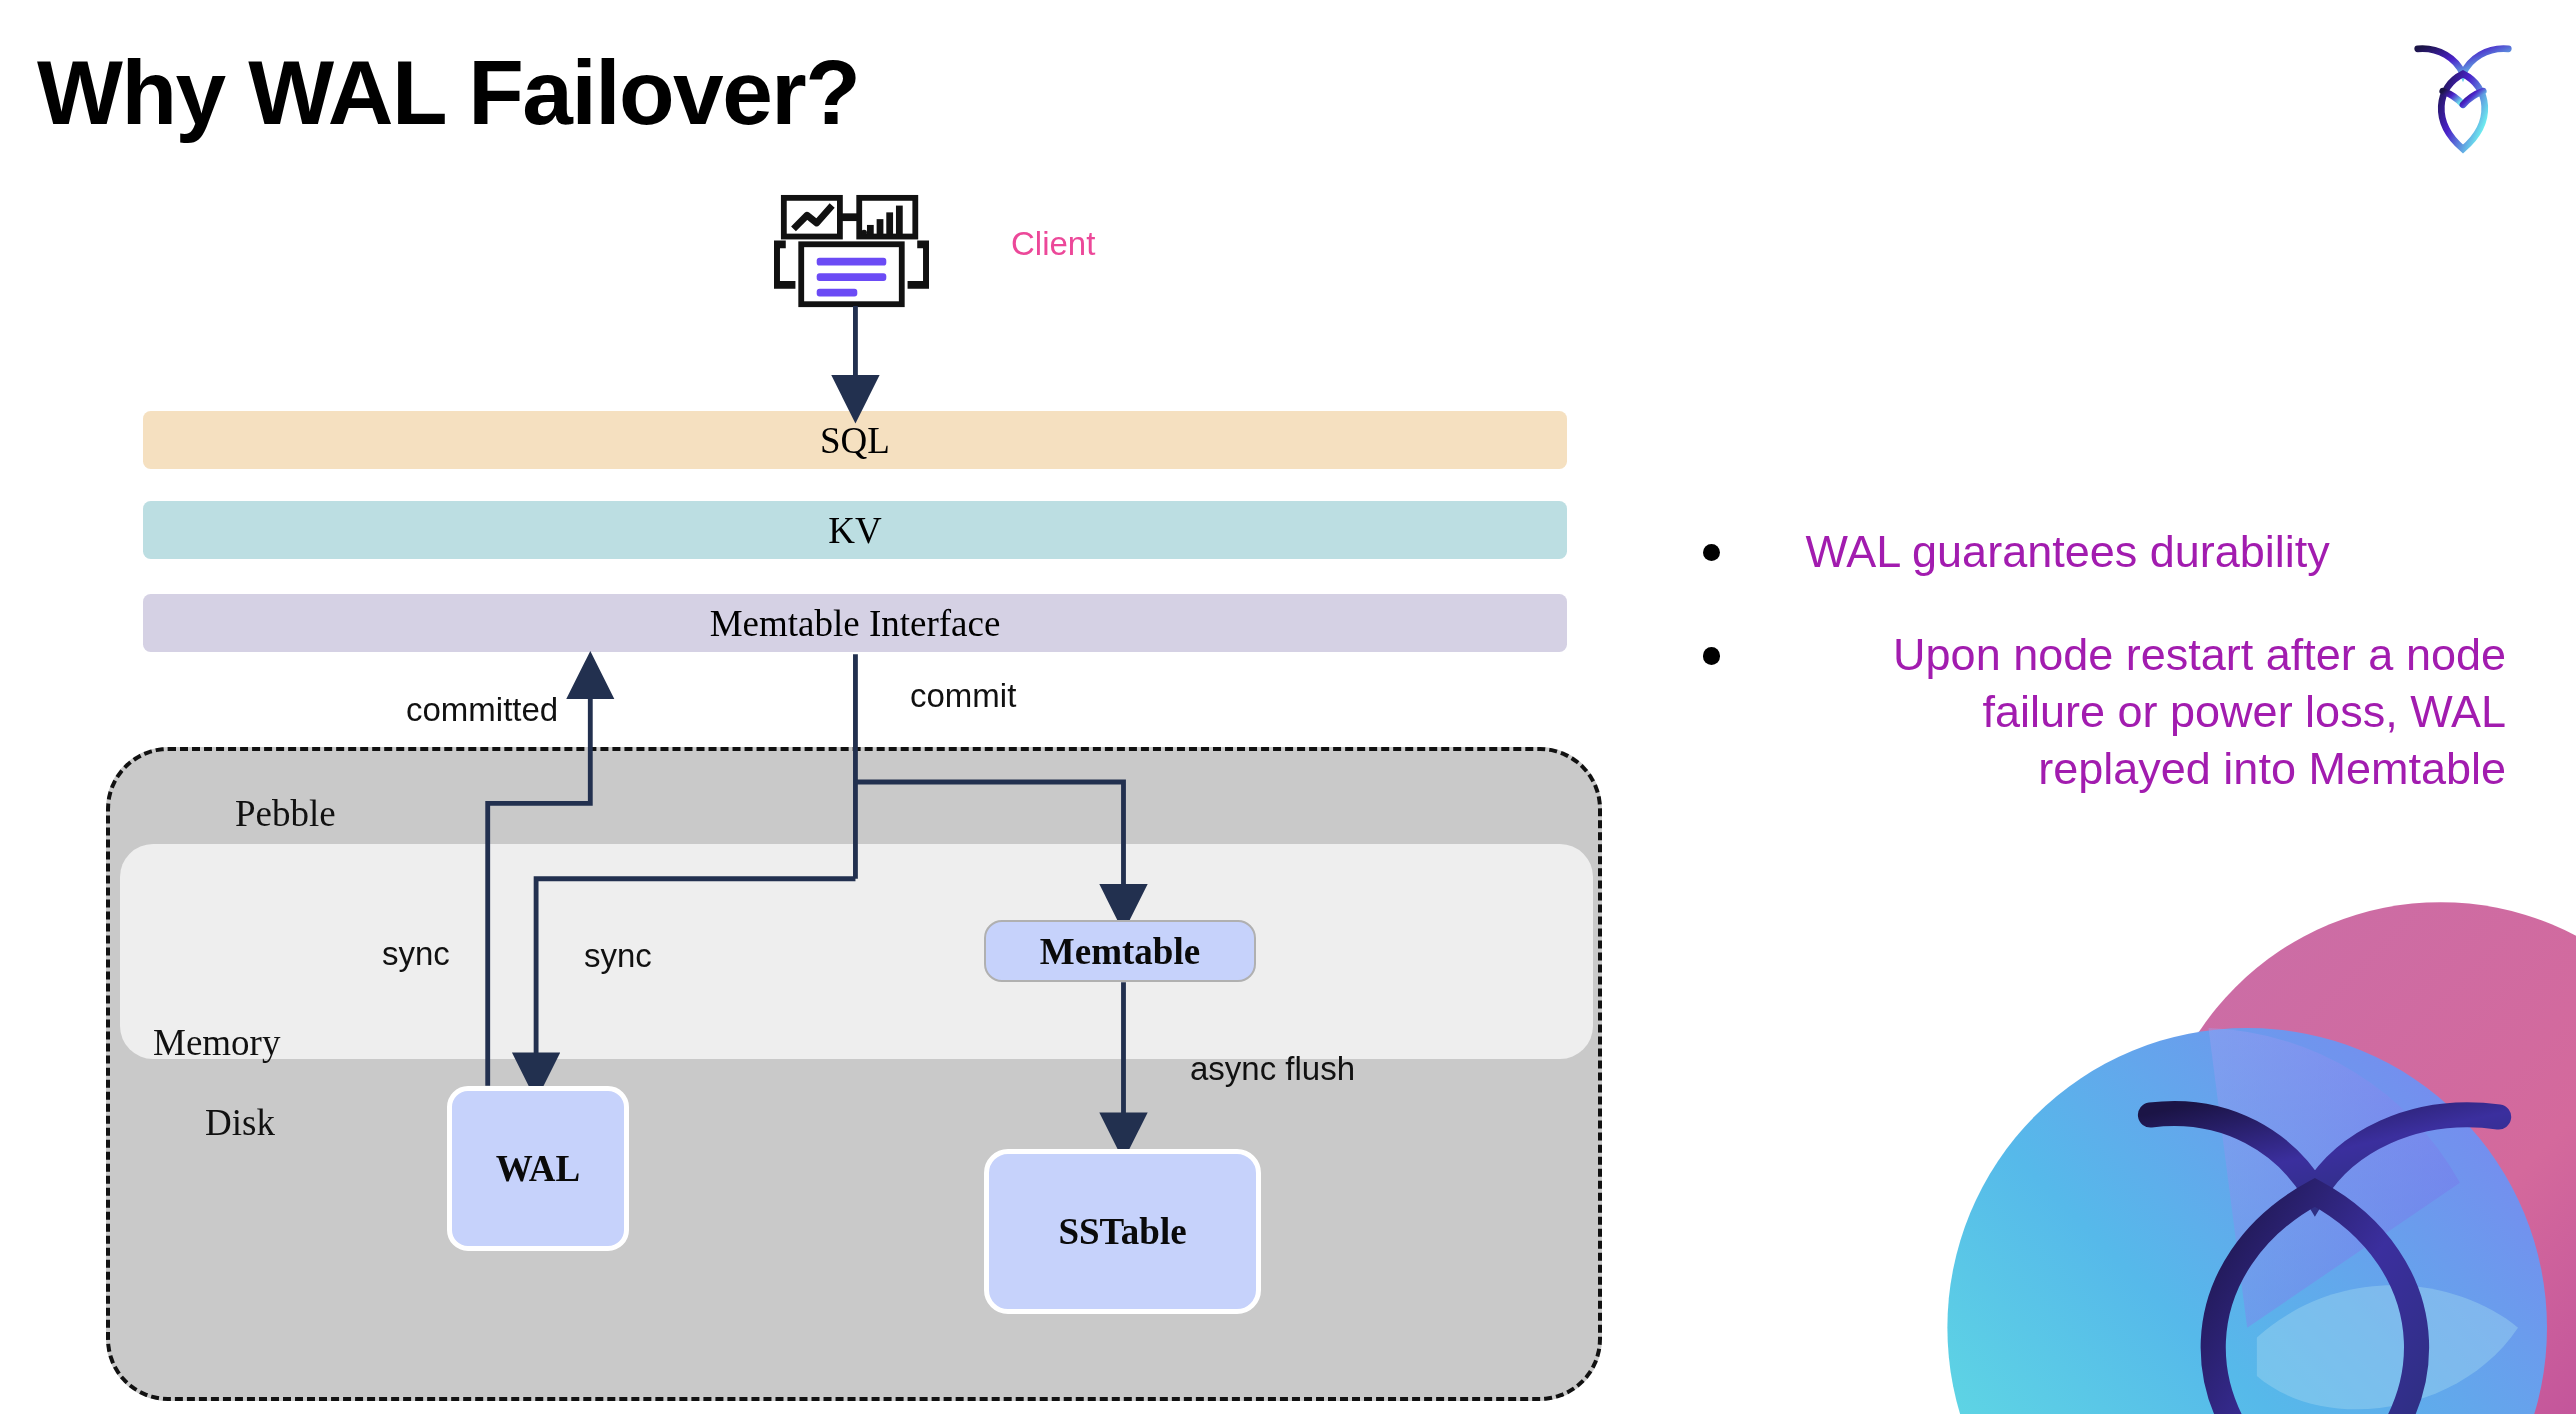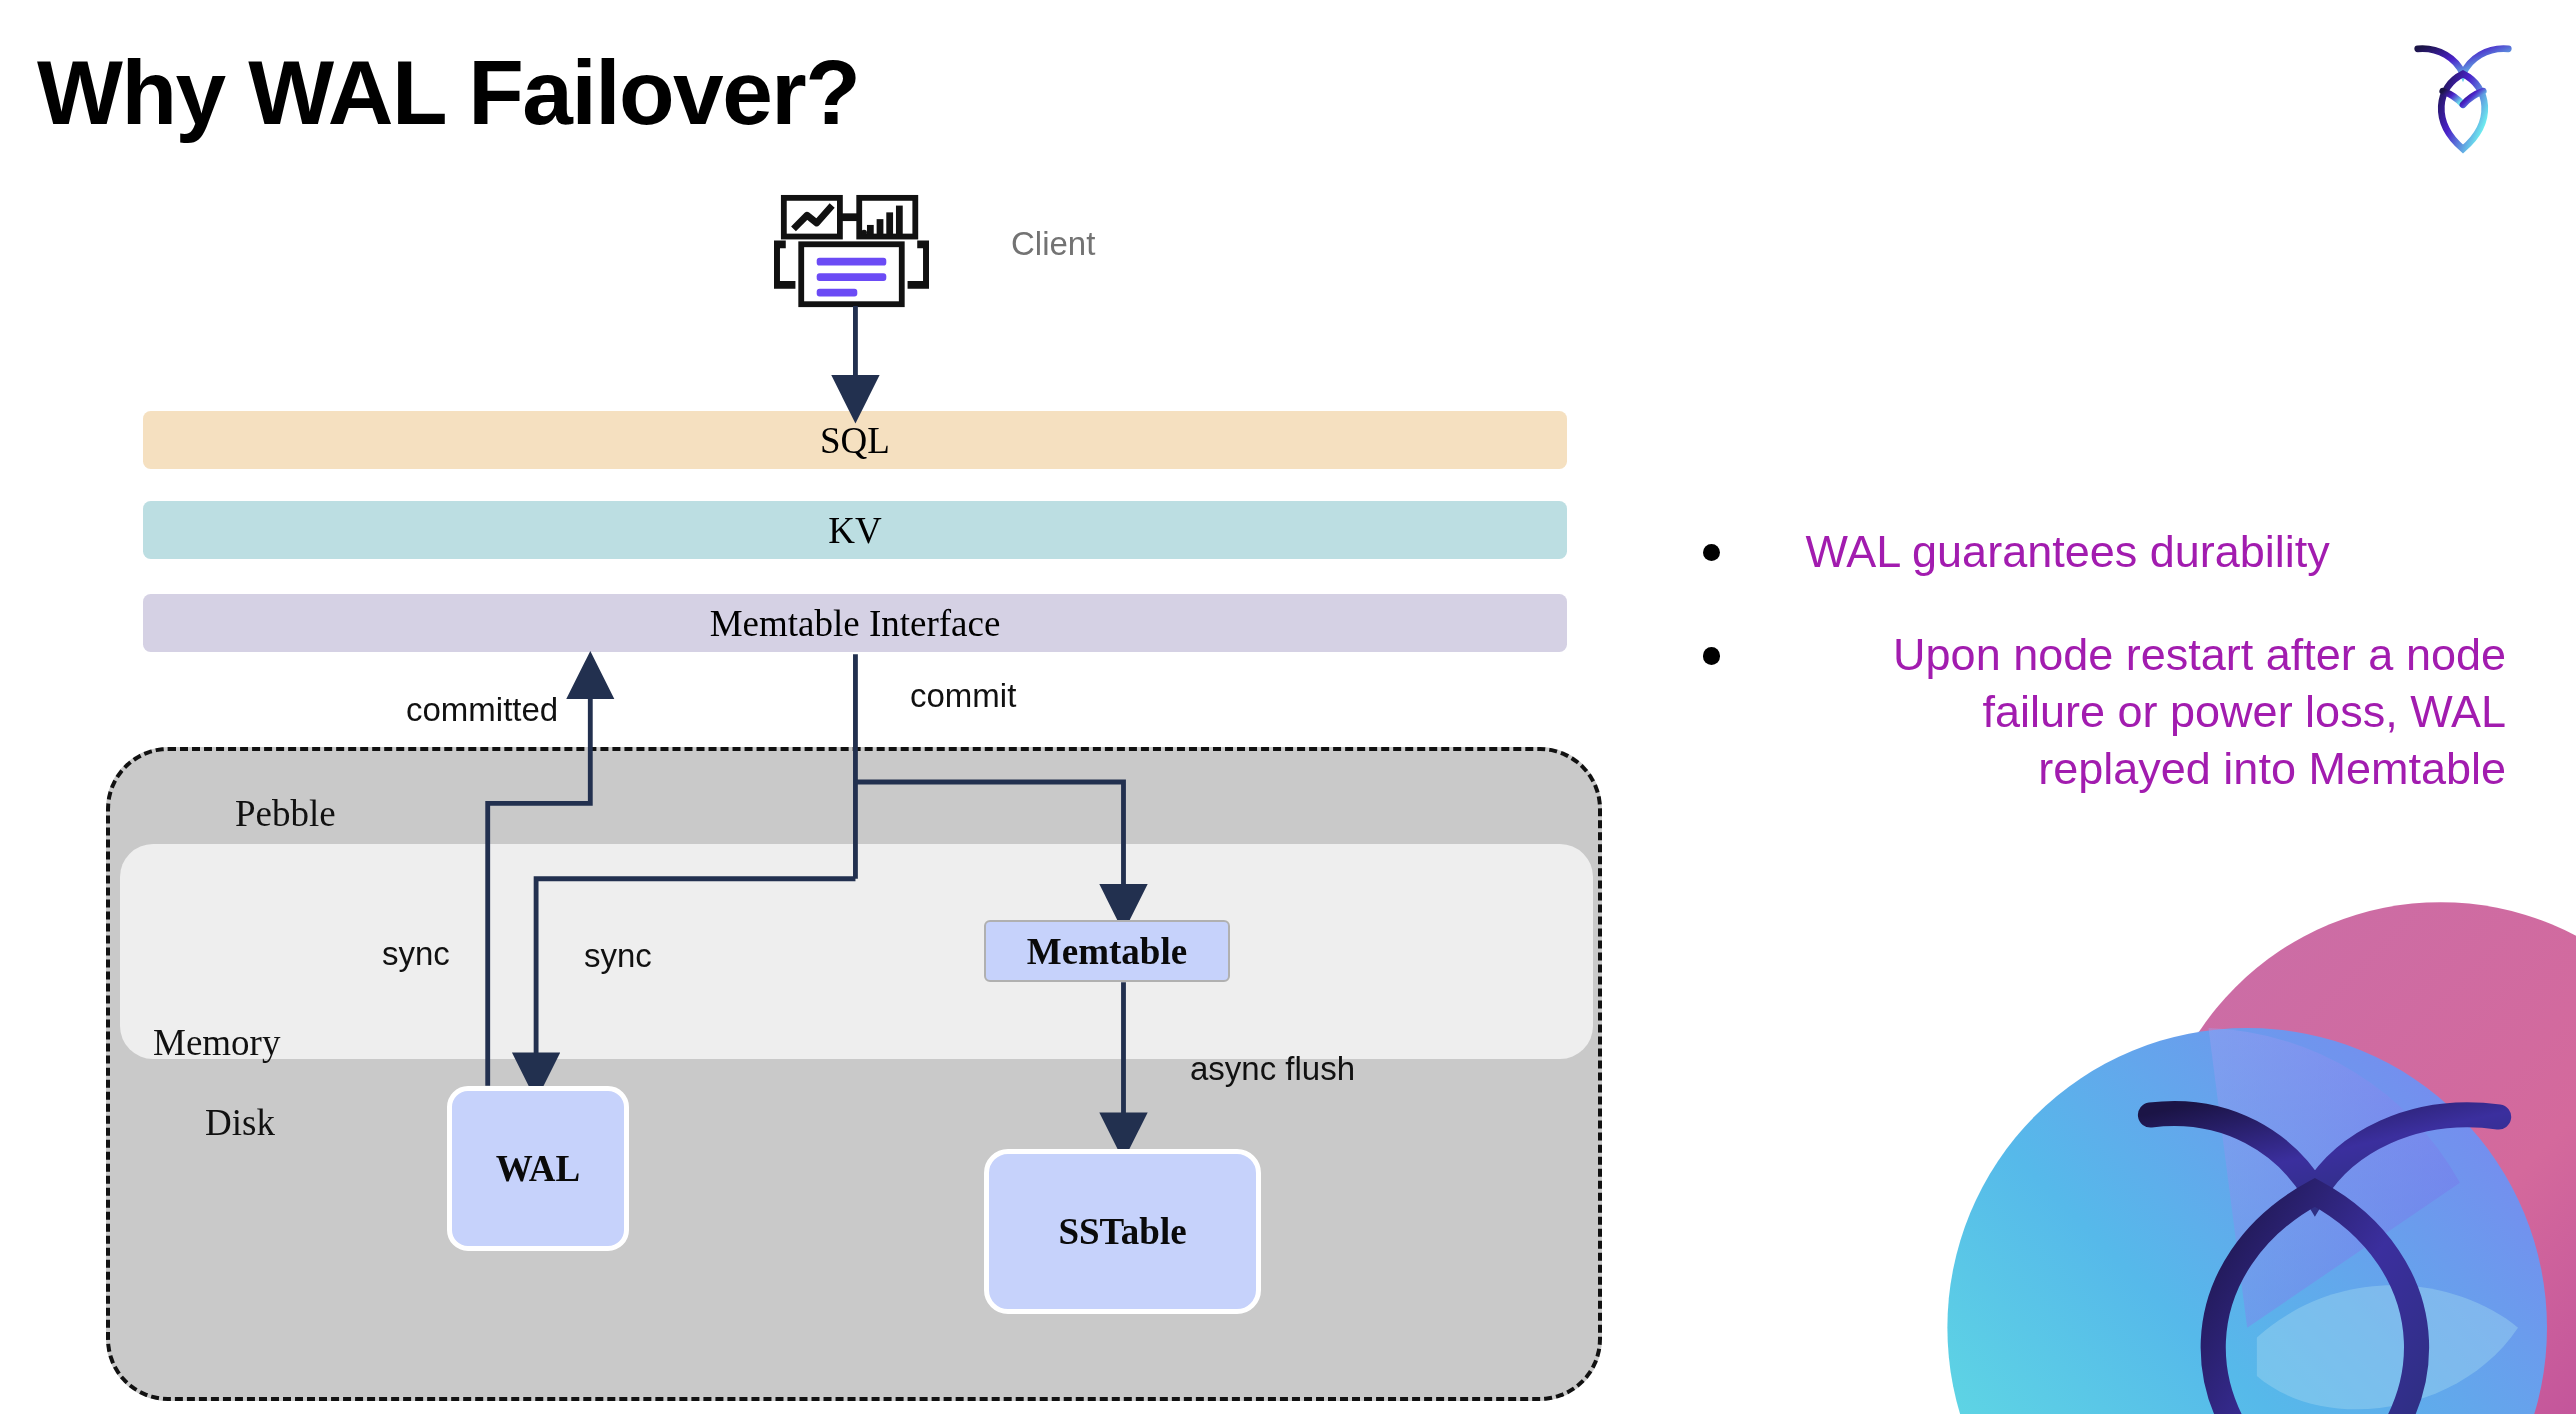--- a/index.html
+++ b/index.html
@@ -26,21 +26,21 @@
   
   #logo{position:absolute;left:2410px;top:33px;width:106px;height:126px;}
 
   
   #deco{position:absolute;right:0;bottom:0;width:735px;height:542px;overflow:hidden;pointer-events:none;}
 
   
   #client-icon{position:absolute;left:774px;top:194px;width:155px;height:116px;}
   #client-label{
     position:absolute;left:1011px;top:225px;
-    font-size:33px;color:#737373;
+    font-size:33px;color:#ec4899;
     font-family:"Liberation Sans", sans-serif;
   }
 
   
   .layer-bar{
     position:absolute;left:143px;width:1424px;height:58px;
     border-radius:7.7px;
     display:flex;align-items:center;justify-content:center;
     font-family:"Liberation Serif", serif;
     font-size:37px;color:#000000;
@@ -84,22 +84,22 @@
   .node-box{
     position:absolute;
     background:#c6d2fb;
     display:flex;align-items:center;justify-content:center;
     font-family:"Liberation Serif", serif;
     font-weight:700;
     color:#0a0a0a;
     box-sizing:border-box;
   }
   #box-memtable{
-    left:984px;top:920px;width:246px;height:62px;
-    border:2.9px solid #b0b0b0;border-radius:6px;
+    left:984px;top:920px;width:272px;height:62px;
+    border:2.9px solid #b0b0b0;border-radius:18px;
     font-size:37px;
   }
   #box-wal{
     left:447px;top:1086px;width:182px;height:165px;
     border:5.8px solid #ffffff;border-radius:21px;
     font-size:37px;
   }
   #box-sstable{
     left:984px;top:1149px;width:277px;height:165px;
     border:5.8px solid #ffffff;border-radius:24px;

